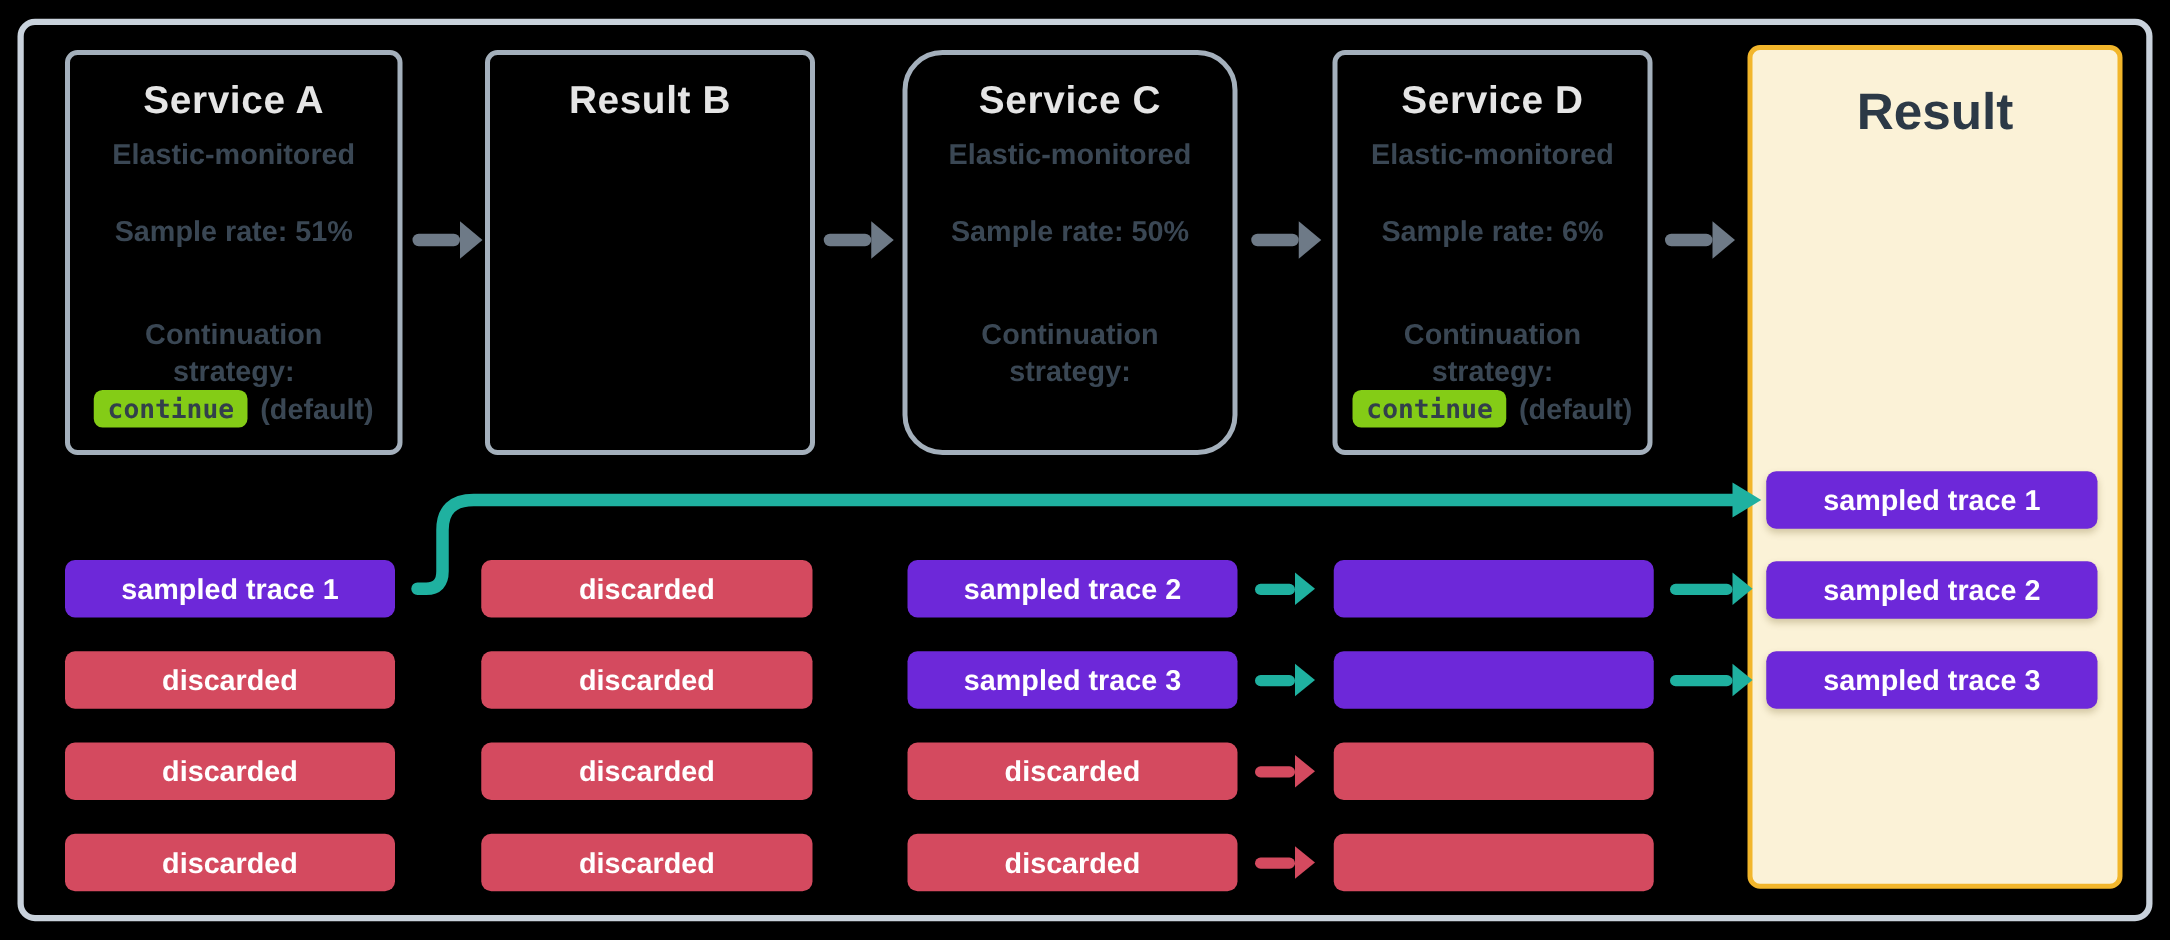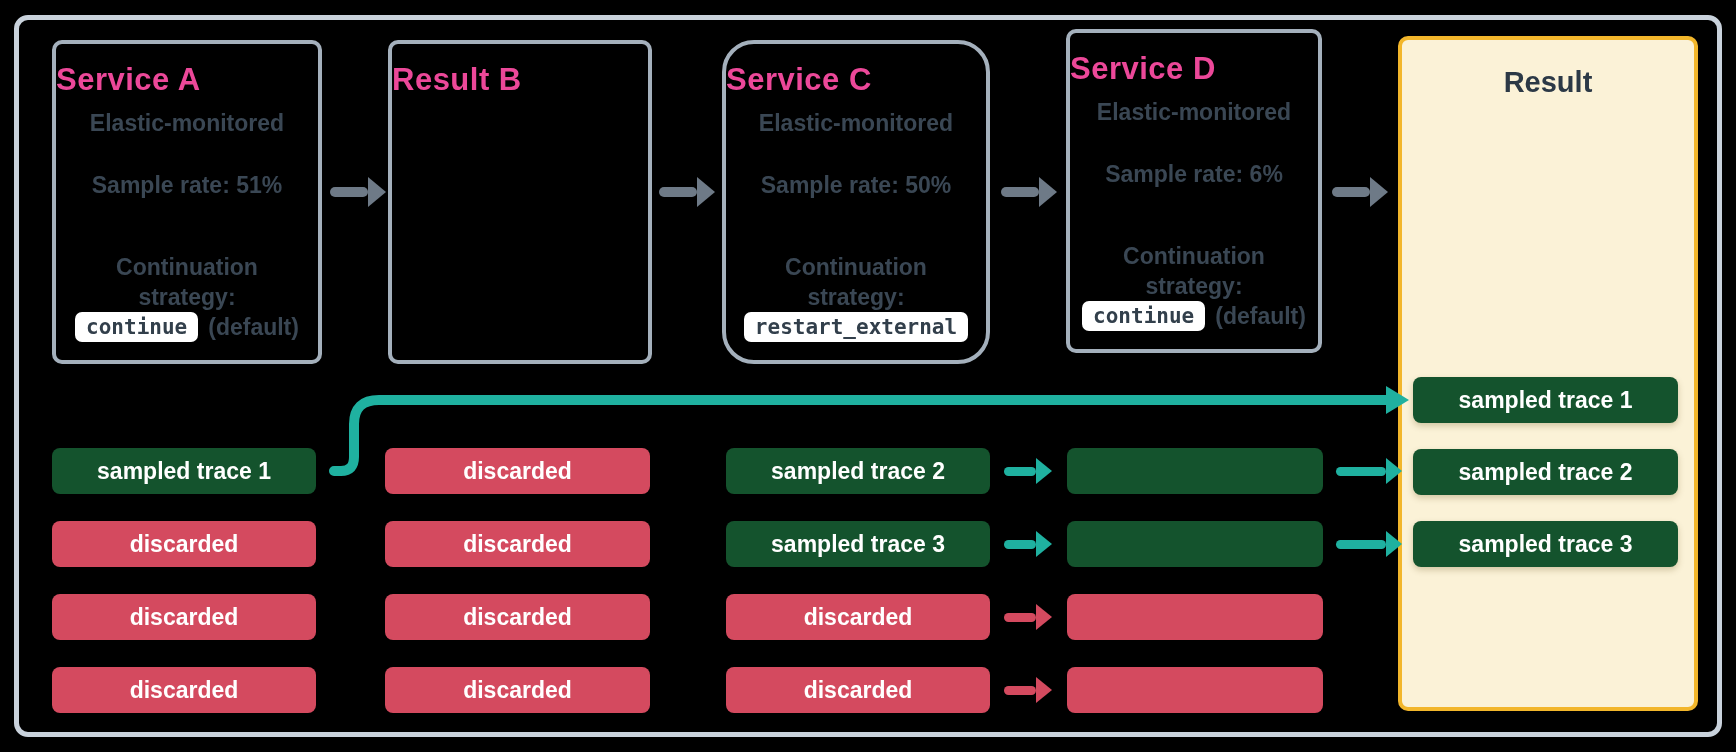--- a/index.html
+++ b/index.html
@@ -9,51 +9,51 @@
   }
   .frame{
     position:absolute;left:14px;top:15px;width:1708px;height:722px;
     border:5px solid #c9d2dc;border-radius:14px;box-sizing:border-box;
   }
   .box{
     position:absolute;border:4px solid #a4b0bc;border-radius:10px;
     box-sizing:border-box;background:transparent;
   }
   .box-title{
-    position:absolute;left:0;top:18px;width:100%;
-    font-size:31px;font-weight:700;color:#ec4899;letter-spacing:0.5px;
+    position:absolute;left:0;top:18px;width:100%;text-align:center;
+    font-size:31px;font-weight:700;color:#e5e5e5;letter-spacing:0.5px;
   }
   .box-subtitle,.box-line{
     position:absolute;left:0;width:100%;text-align:center;
     font-size:23px;font-weight:700;color:#3a4754;
   }
   .chip-row{
     position:absolute;left:0;width:100%;height:34px;
     display:flex;justify-content:center;align-items:center;gap:10px;
   }
   .chip{
-    display:inline-block;background:#ffffff;color:#323f4b;
+    display:inline-block;background:#84cc16;color:#323f4b;
     font-family:"DejaVu Sans Mono", monospace;font-size:21px;font-weight:700;
     padding:3px 11px;border-radius:7px;white-space:nowrap;
   }
   .chip-suffix{font-size:23px;font-weight:700;color:#3a4754;white-space:nowrap;}
   .result-box{
     position:absolute;left:1398px;top:36px;width:300px;height:675px;
     background:#fbf2d7;border:4px solid #f2b62b;border-radius:10px;box-sizing:border-box;
   }
   .result-title{
     position:absolute;left:0;top:26px;width:100%;text-align:center;
-    font-size:29px;font-weight:700;color:#2c3946;
+    font-size:41px;font-weight:700;color:#2c3946;
   }
   .pill{
     position:absolute;height:46px;border-radius:8px;box-sizing:border-box;
     display:flex;align-items:center;justify-content:center;
     color:#ffffff;font-size:23px;font-weight:700;white-space:nowrap;
   }
-  .pill.teal{background:#14532d;}
+  .pill.teal{background:#6d28d9;}
   .pill.red{background:#d44a5f;}
   .pill.shadowed{box-shadow:0 3px 6px rgba(90,70,10,0.25);}
   .arrow{position:absolute;display:flex;align-items:center;}
   .arrow i{display:block;}
   .arrow .shaft{flex:1;height:10px;border-radius:5px;background:currentColor;}
   .arrow .head{
     width:0;height:0;border-top:15px solid transparent;
     border-bottom:15px solid transparent;border-left:18px solid currentColor;
   }
   .arrow.sm .shaft{height:9px;}
@@ -85,26 +85,23 @@
   <div class="box" style="left:388px;top:40px;width:264px;height:324px;">
     <div class="box-title">Result B</div>
   </div>
 
   <div class="box" style="left:722px;top:40px;width:268px;height:324px;border-radius:32px;">
     <div class="box-title">Service C</div>
     <div class="box-subtitle" style="top:66px;">Elastic-monitored</div>
     <div class="box-line" style="top:128px;">Sample rate: 50%</div>
     <div class="box-line" style="top:210px;">Continuation</div>
     <div class="box-line" style="top:240px;">strategy:</div>
-    <div class="chip-row" style="top:266px;">
-      <span class="chip">restart_external</span>
-    </div>
   </div>
 
-  <div class="box" style="left:1066px;top:29px;width:256px;height:324px;">
+  <div class="box" style="left:1066px;top:40px;width:256px;height:324px;">
     <div class="box-title">Service D</div>
     <div class="box-subtitle" style="top:66px;">Elastic-monitored</div>
     <div class="box-line" style="top:128px;">Sample rate: 6%</div>
     <div class="box-line" style="top:210px;">Continuation</div>
     <div class="box-line" style="top:240px;">strategy:</div>
     <div class="chip-row" style="top:266px;">
       <span class="chip">continue</span>
       <span class="chip-suffix">(default)</span>
     </div>
   </div>

